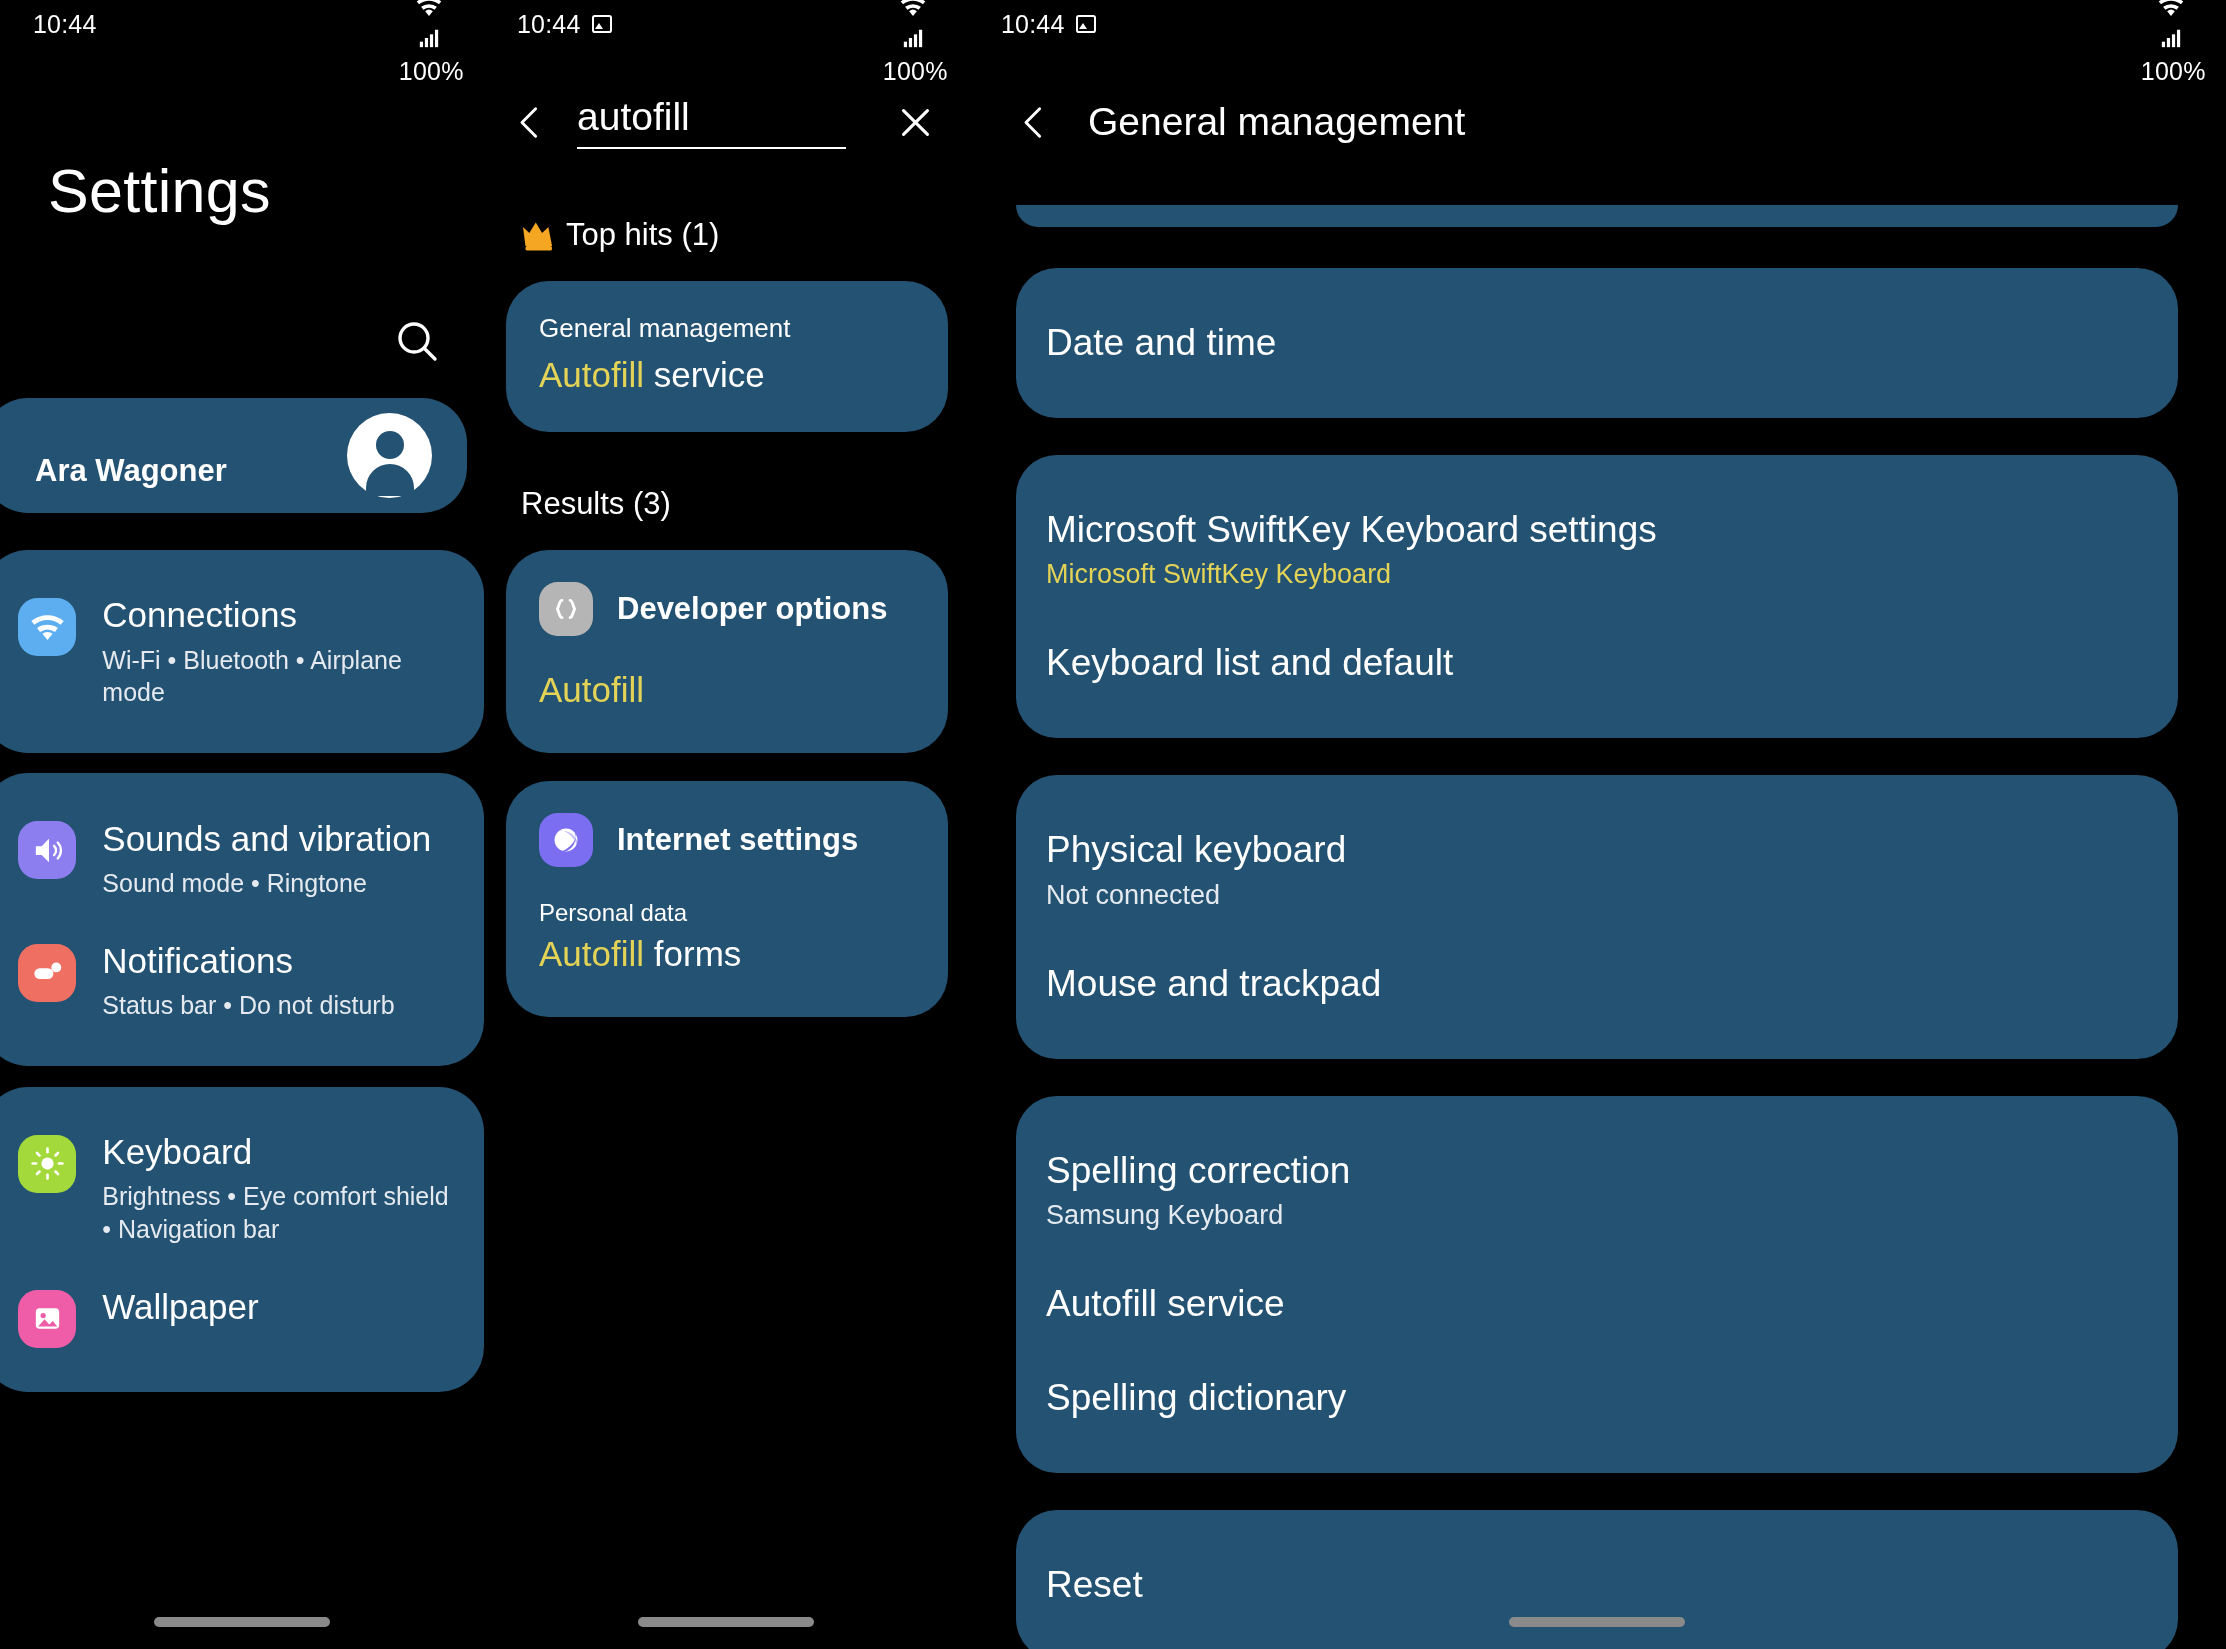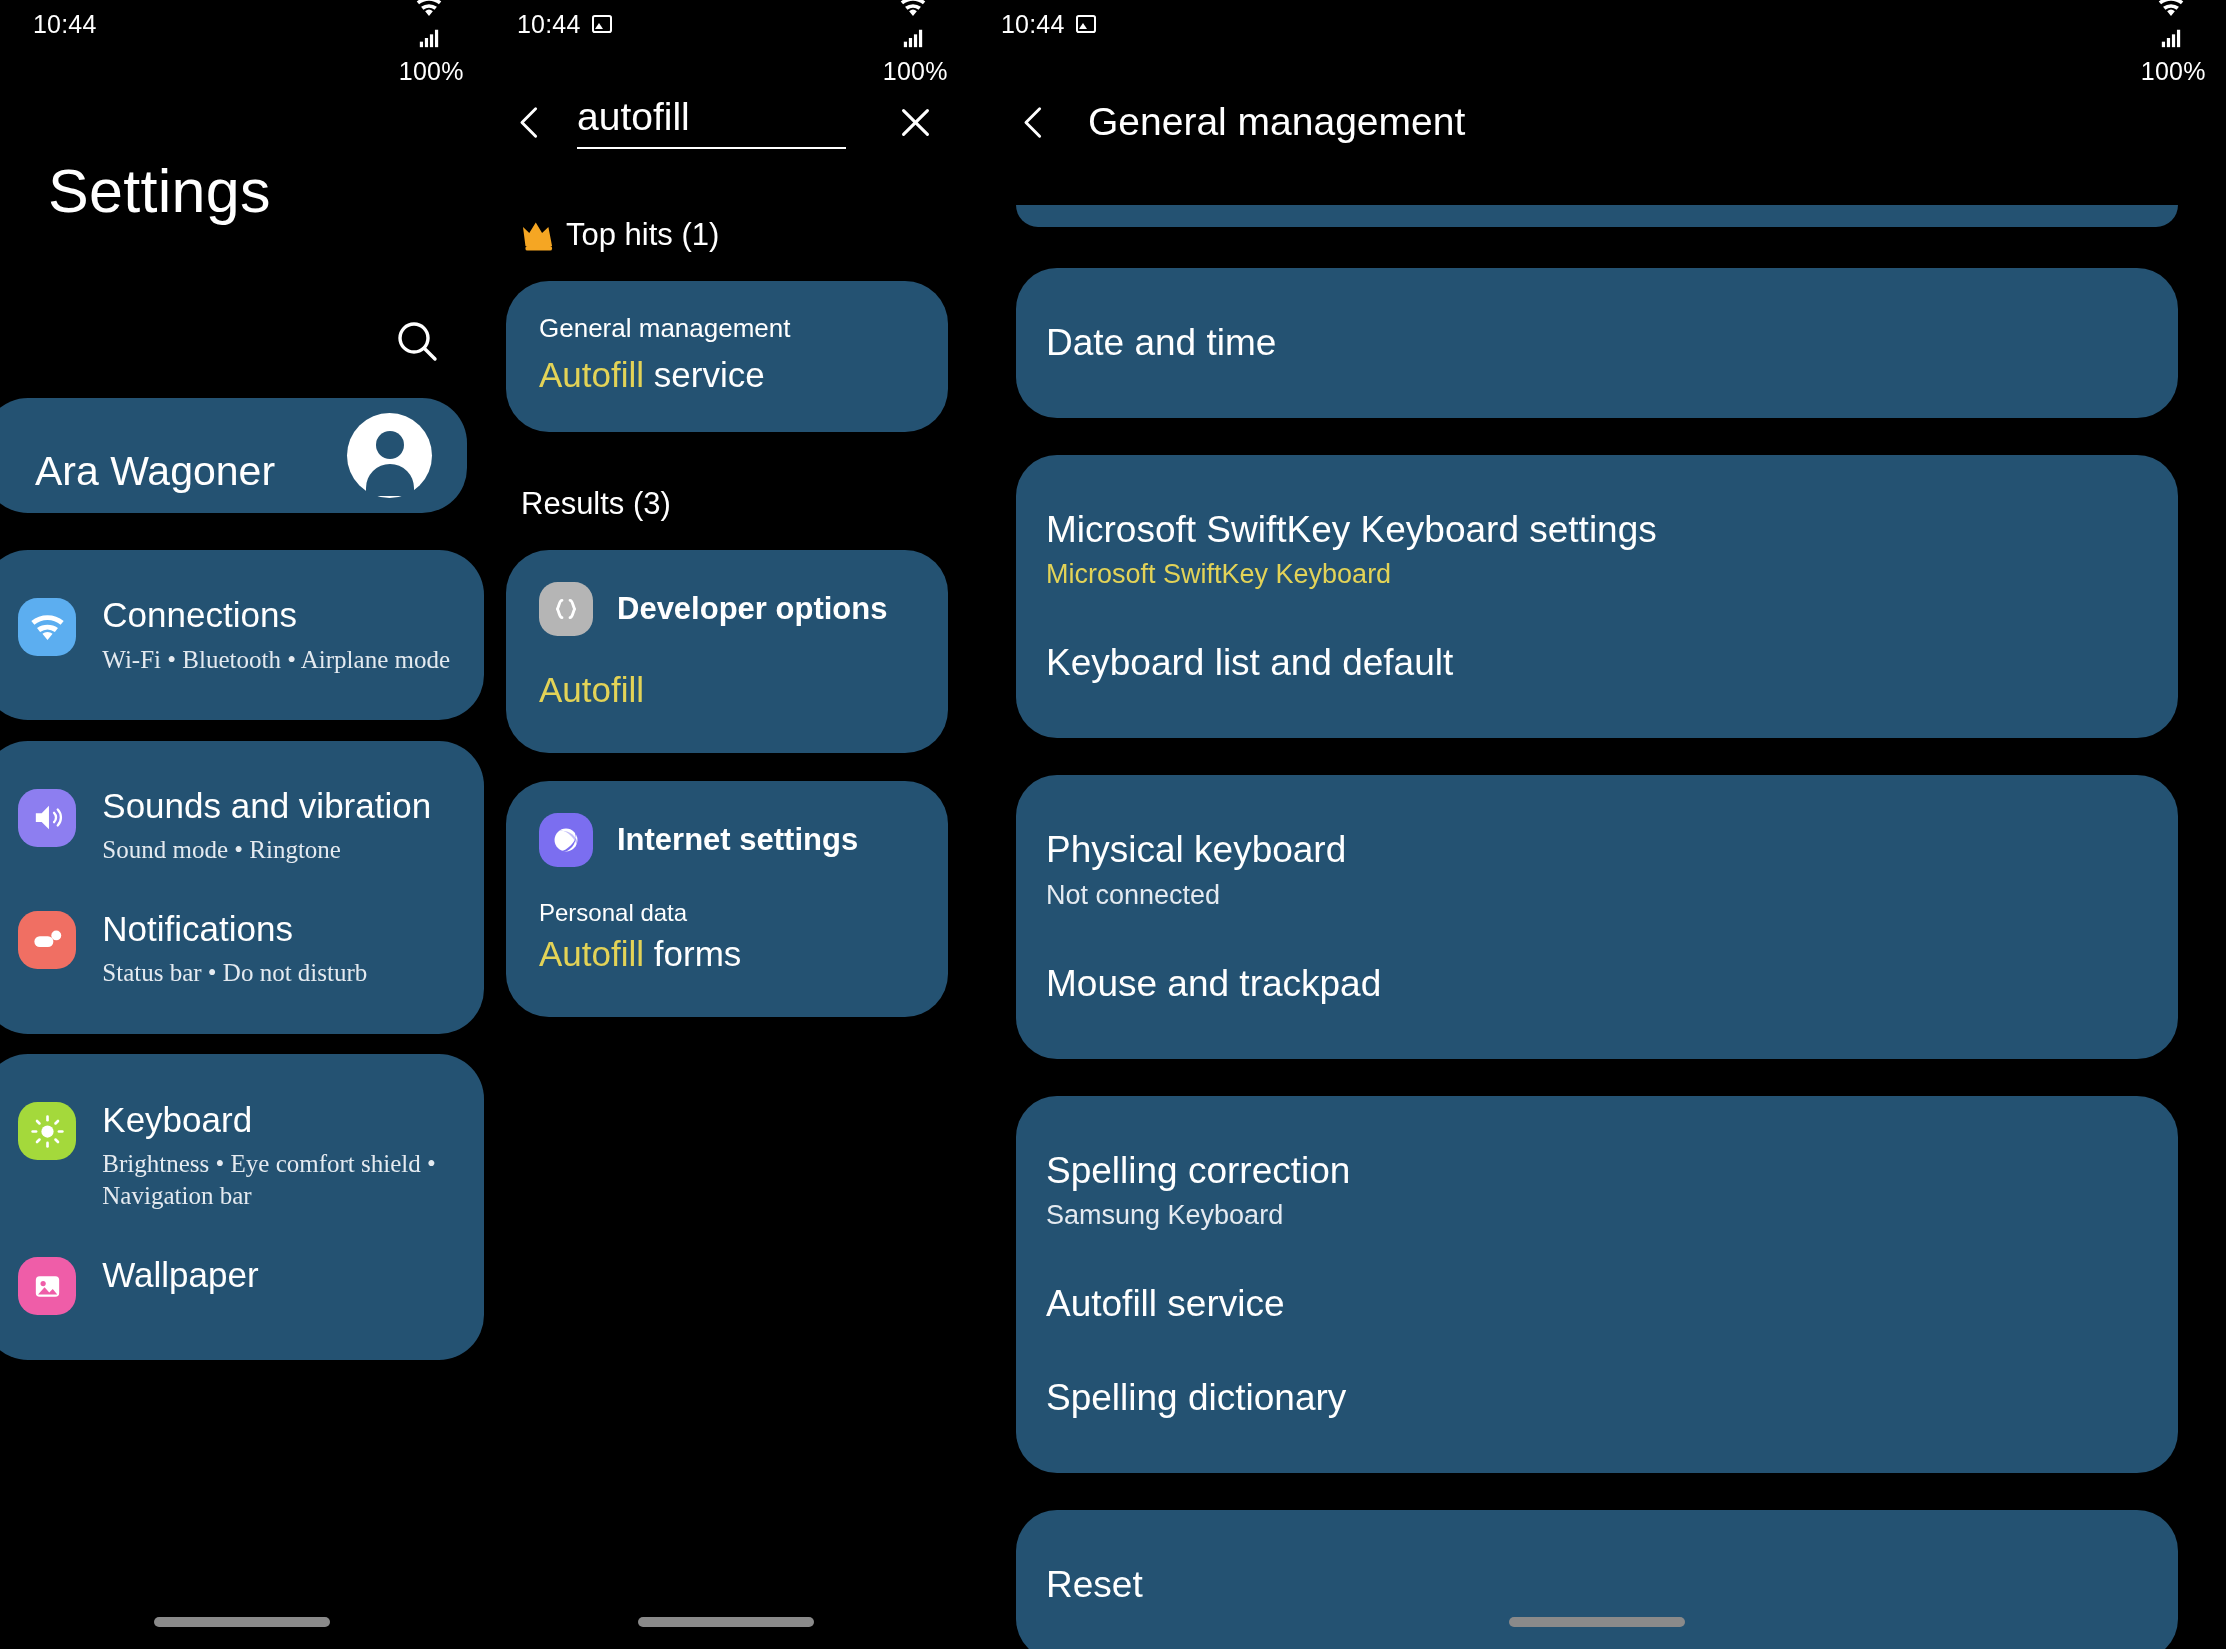--- a/index.html
+++ b/index.html
@@ -45,21 +45,21 @@
   }
   .search-row { display:flex; justify-content:flex-end; padding:91px 43px 0 0; }
   .search-btn { width:48px; height:48px; }
 
   .profile-card {
     background:#245272; border-radius:45px;
     height:115px; display:flex; align-items:center;
     padding:0 35px 0 35px; margin:0 0 37px 0; width:484px;
     position:relative; left:-16.7px;
   }
-  .profile-name { font-size:41px; font-weight:400; flex:1; padding-left:16.7px;margin-top:31px; }
+  .profile-name { font-size:31px; font-weight:700; flex:1; padding-left:16.7px;margin-top:31px; }
   .avatar {
     width:85px; height:85px; border-radius:50%; background:#fff;
     position:relative; flex:none;
   }
   .avatar::before {
     content:""; position:absolute; left:50%; top:17.6px; transform:translateX(-50%);
     width:28px; height:28px; border-radius:50%; background:#245272;
   }
   .avatar::after {
     content:""; position:absolute; left:50%; top:51px; transform:translateX(-50%);
@@ -70,21 +70,21 @@
     background:#245272; border-radius:45px; width:501px;
     position:relative; left:-16.7px; margin-bottom:20.4px; padding:24px 0 24px 0;
   }
   .setting-row { display:flex; align-items:flex-start; padding:20.4px 32px 20.4px 35px; gap:26px; }
   .setting-icon {
     width:58px; height:58px; border-radius:19.5px; flex:none;
     display:flex; align-items:center; justify-content:center; margin-top:3.7px;
   }
   .setting-text { flex:1; min-width:0; }
   .setting-title { font-size:35px; font-weight:400; line-height:1.22; color:#fff; }
-  .setting-sub { font-size:25px; color:#e4eaf0; line-height:1.3; margin-top:6.5px;font-family:Liberation Serif, serif; }
+  .setting-sub { font-size:25px; color:#e4eaf0; line-height:1.3; margin-top:6.5px; }
 
   .ic-wifi  { background:#5caef0; }
   .ic-sound { background:#8d7ef0; }
   .ic-notif { background:#f06f63; }
   .ic-disp  { background:#a4d93b; }
   .ic-wall  { background:#ef5da8; }
 
   
   .search-header {
     display:flex; align-items:center; height:100px;

